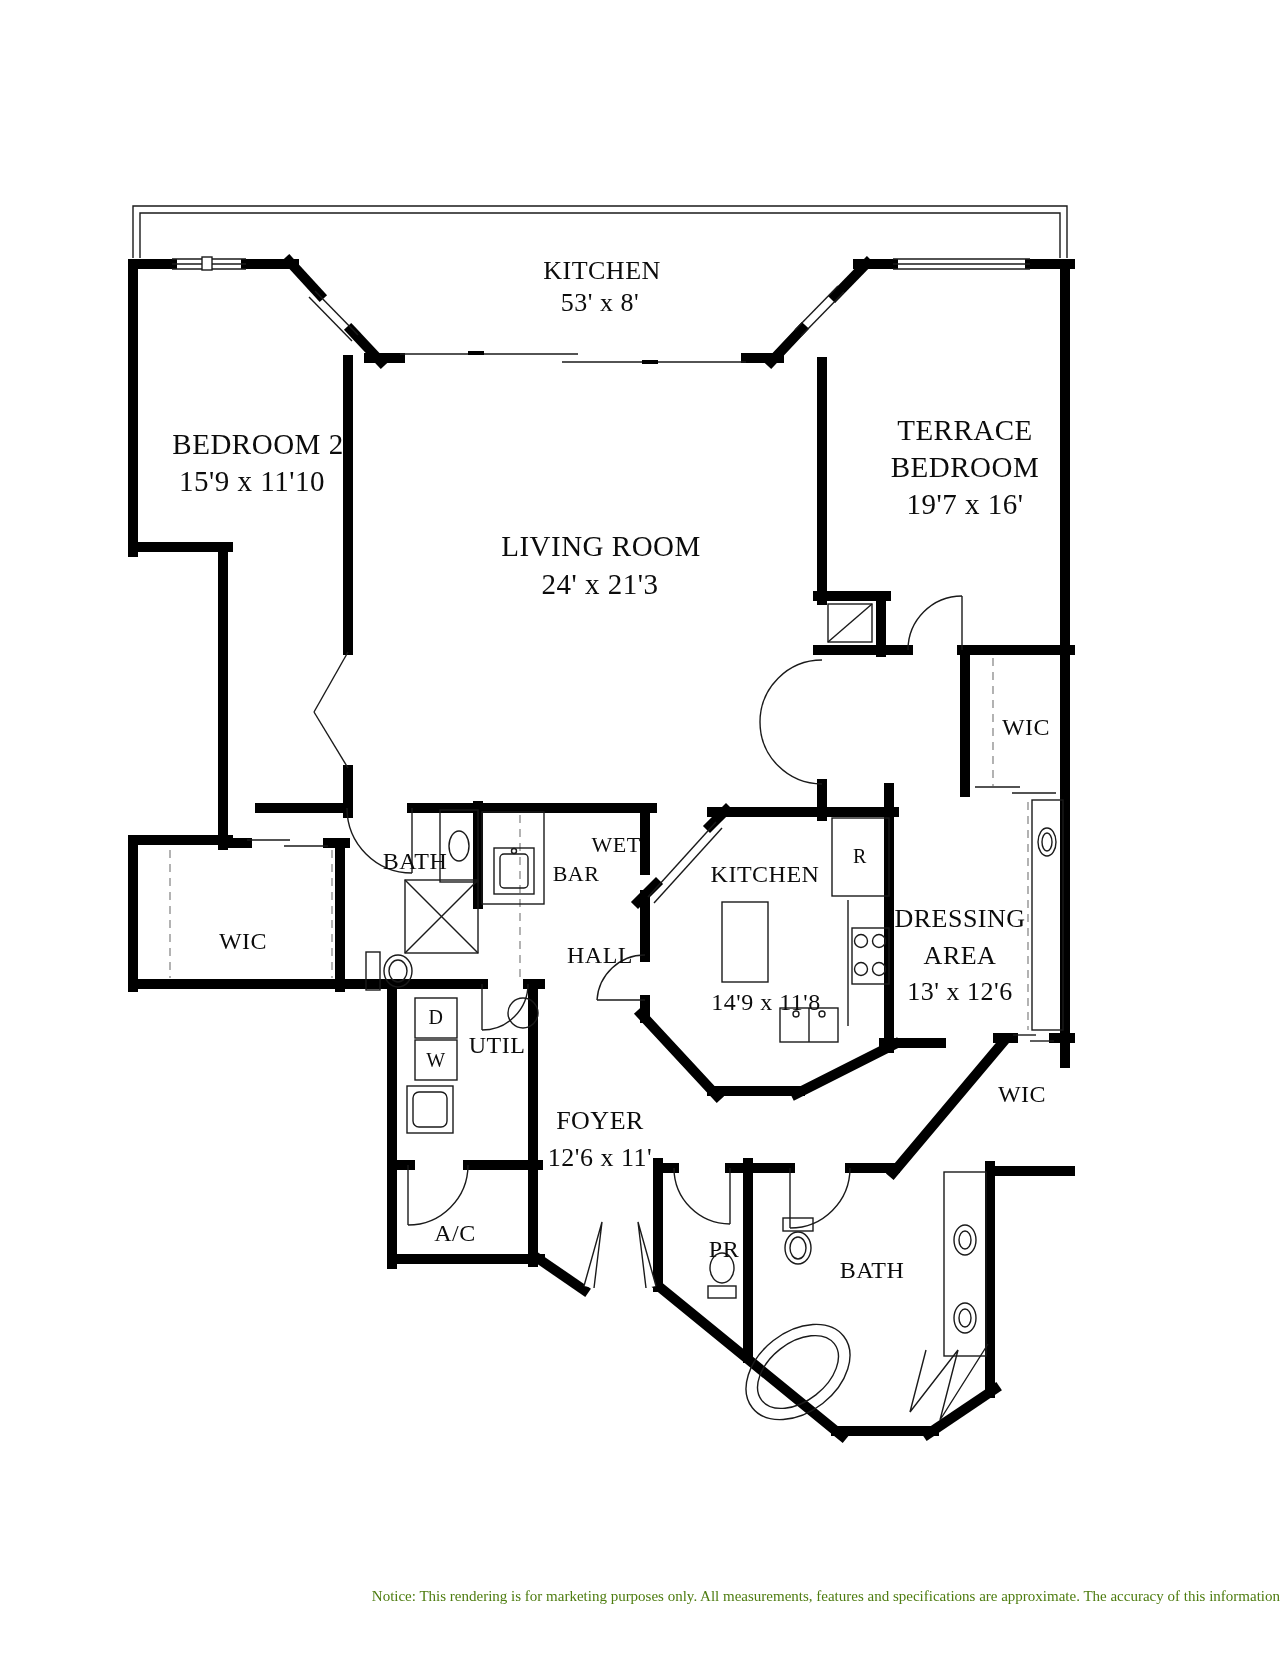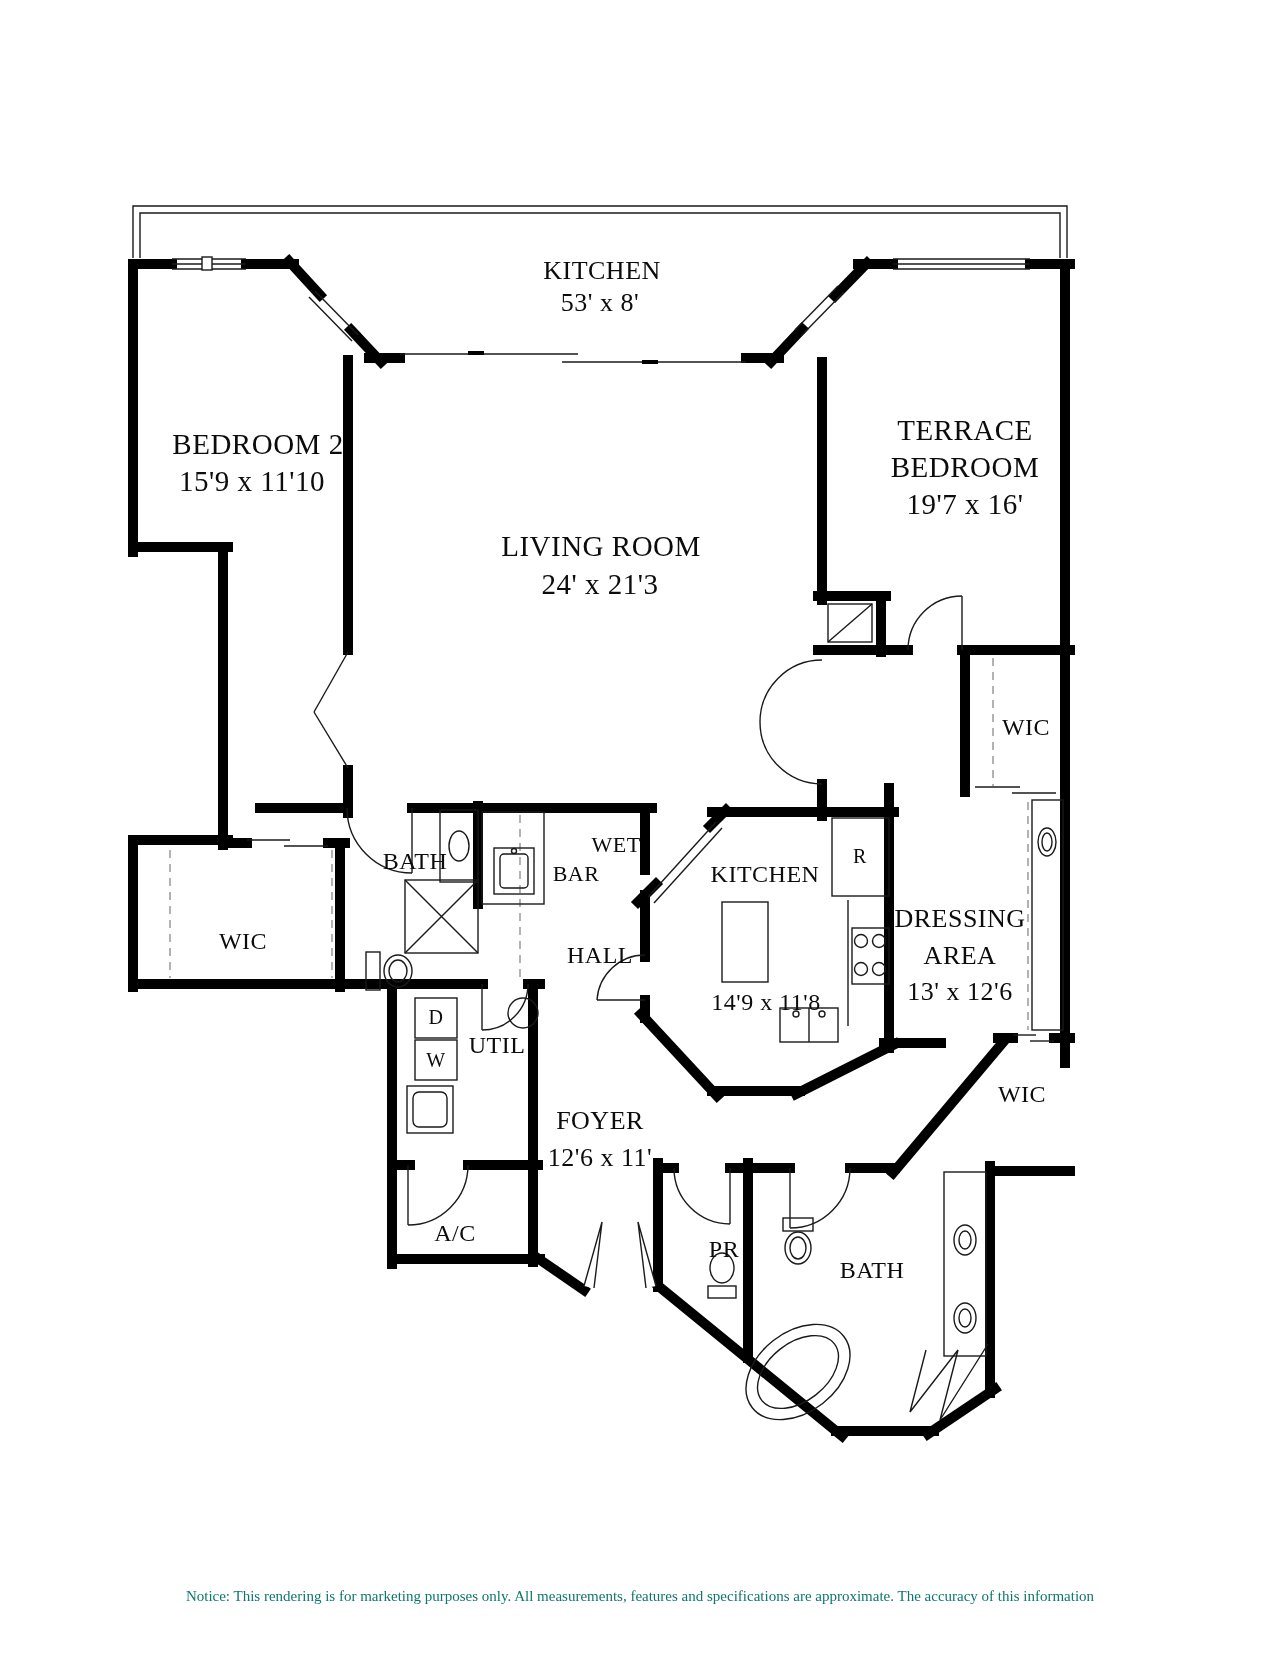--- a/index.html
+++ b/index.html
@@ -12,21 +12,21 @@
   .thin .fillw{fill:#ffffff;}
   .thin .fillb{fill:#000;stroke:none;}
   .dash path{stroke:#8a8a8a;stroke-width:1.3;fill:none;stroke-dasharray:8 6;}
   .lbl{position:absolute;transform:translate(-50%,-50%);white-space:nowrap;
        letter-spacing:0.5px;color:#0c0c0c;}
   .title{font-size:30px;}
   .big{font-size:29px;}
   .mid{font-size:26px;}
   .sm{font-size:24px;text-align:right;}
   .app{font-size:20px;}
-  .notice{position:absolute;left:0;width:1280px;text-align:center;font-size:15px;color:#0f766e;}
+  .notice{position:absolute;left:0;width:1280px;text-align:right;font-size:15px;color:#4d7c0f;}
 </style>
 </head>
 <body>
 
 <div id="page">
 
   <svg id="plan-svg" width="1280" height="1656" viewBox="0 0 1280 1656">
 
     <g class="thin">
       <path d="M133,258 V206 H1067 V258"></path>

